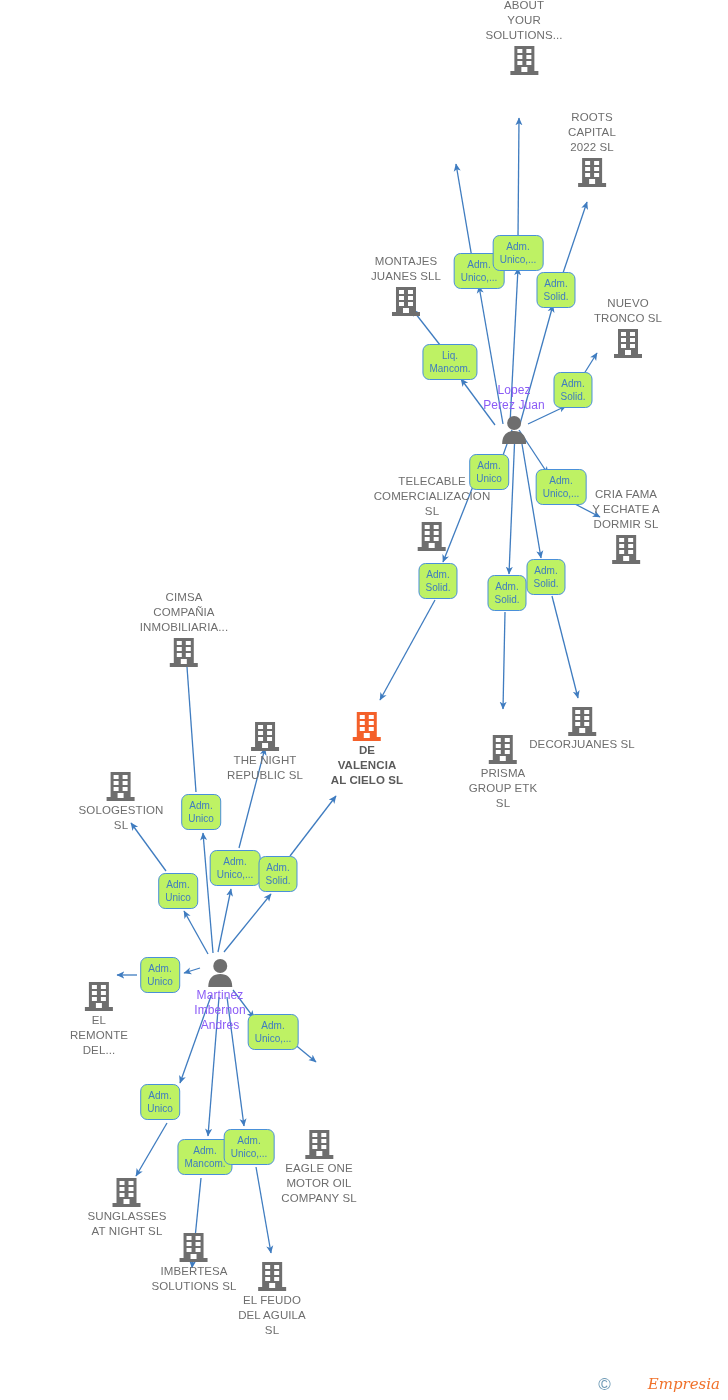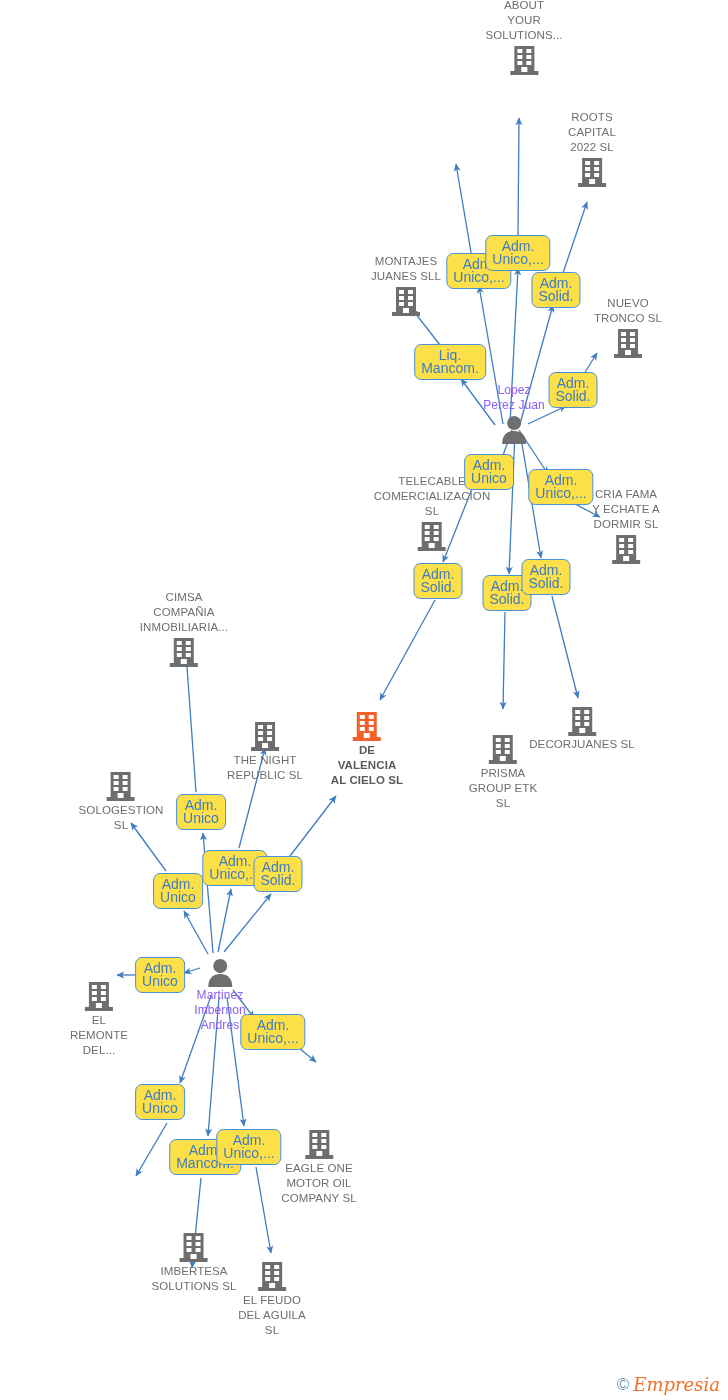--- a/index.html
+++ b/index.html
@@ -20,32 +20,32 @@
   .node.company .lbl{font-weight:400;}
   .node.focus .lbl{color:#5a5a5a;font-weight:700;}
   .node.person .lbl{color:#8b5cf6;font-size:12px;line-height:15px;}
 
   
   .node.above .lbl{margin-bottom:1px;}
   .node.below .lbl{margin-top:1px;}
 
   .relbox{
     position:absolute;transform:translate(-50%,-50%);
-    background:#fde047;border:1.3px solid #4a90d9;border-radius:7px;
-    color:#3f7cc0;font-size:14px;line-height:13px;
+    background:#bef264;border:1.3px solid #4a90d9;border-radius:7px;
+    color:#3f7cc0;font-size:10px;line-height:13px;
     padding:4px 6px;text-align:center;white-space:pre-line;
     box-sizing:border-box;
   }
   .watermark{
     position:absolute;right:8px;bottom:6px;display:flex;align-items:center;gap:4px;
   }
   .watermark .cmark{color:#6e9ab5;font-size:17px;line-height:17px;}
   .watermark .wtext{
-    color:#f0712a;font-size:18px;line-height:19px;
-    font-family:"DejaVu Serif","Liberation Serif",serif;font-style:italic;
+    color:#f0712a;font-size:15px;line-height:19px;
+    font-family:"DejaVu Serif","Liberation Serif",serif;font-style:italic;margin-left:33px;
   }
 </style>
 </head>
 <body>
 
 <div id="graph">
 
   <svg class="edges" viewBox="0 0 728 1400" xmlns="http://www.w3.org/2000/svg">
     <defs>
       <marker id="ah" markerWidth="7" markerHeight="7" refX="5.6" refY="3" orient="auto">
@@ -404,20 +404,39 @@
           <rect x="8" y="17" width="5" height="4"></rect>
           <rect x="17" y="17" width="5" height="4"></rect>
           <rect x="12" y="23" width="6" height="5"></rect>
         </g>
       </svg>
     <span class="lbl">EAGLE ONE
 MOTOR OIL
 COMPANY  SL</span>
   </div>
 
+  <div class="node company below" style="left:127px;top:1176px">
+    <svg class="ico" width="30" height="32" viewBox="0 0 30 32">
+        <g fill="#6e6e6e">
+          <rect x="5" y="2" width="20" height="26"></rect>
+          <rect x="1" y="27" width="28" height="4"></rect>
+        </g>
+        <g fill="#ffffff">
+          <rect x="8" y="5" width="5" height="4"></rect>
+          <rect x="17" y="5" width="5" height="4"></rect>
+          <rect x="8" y="11" width="5" height="4"></rect>
+          <rect x="17" y="11" width="5" height="4"></rect>
+          <rect x="8" y="17" width="5" height="4"></rect>
+          <rect x="17" y="17" width="5" height="4"></rect>
+          <rect x="12" y="23" width="6" height="5"></rect>
+        </g>
+      </svg>
+    <span class="lbl">SUNGLASSES
+AT NIGHT  SL</span>
+  </div>
 
   <div class="node company below" style="left:194px;top:1231px">
     <svg class="ico" width="30" height="32" viewBox="0 0 30 32">
         <g fill="#6e6e6e">
           <rect x="5" y="2" width="20" height="26"></rect>
           <rect x="1" y="27" width="28" height="4"></rect>
         </g>
         <g fill="#ffffff">
           <rect x="8" y="5" width="5" height="4"></rect>
           <rect x="17" y="5" width="5" height="4"></rect>

